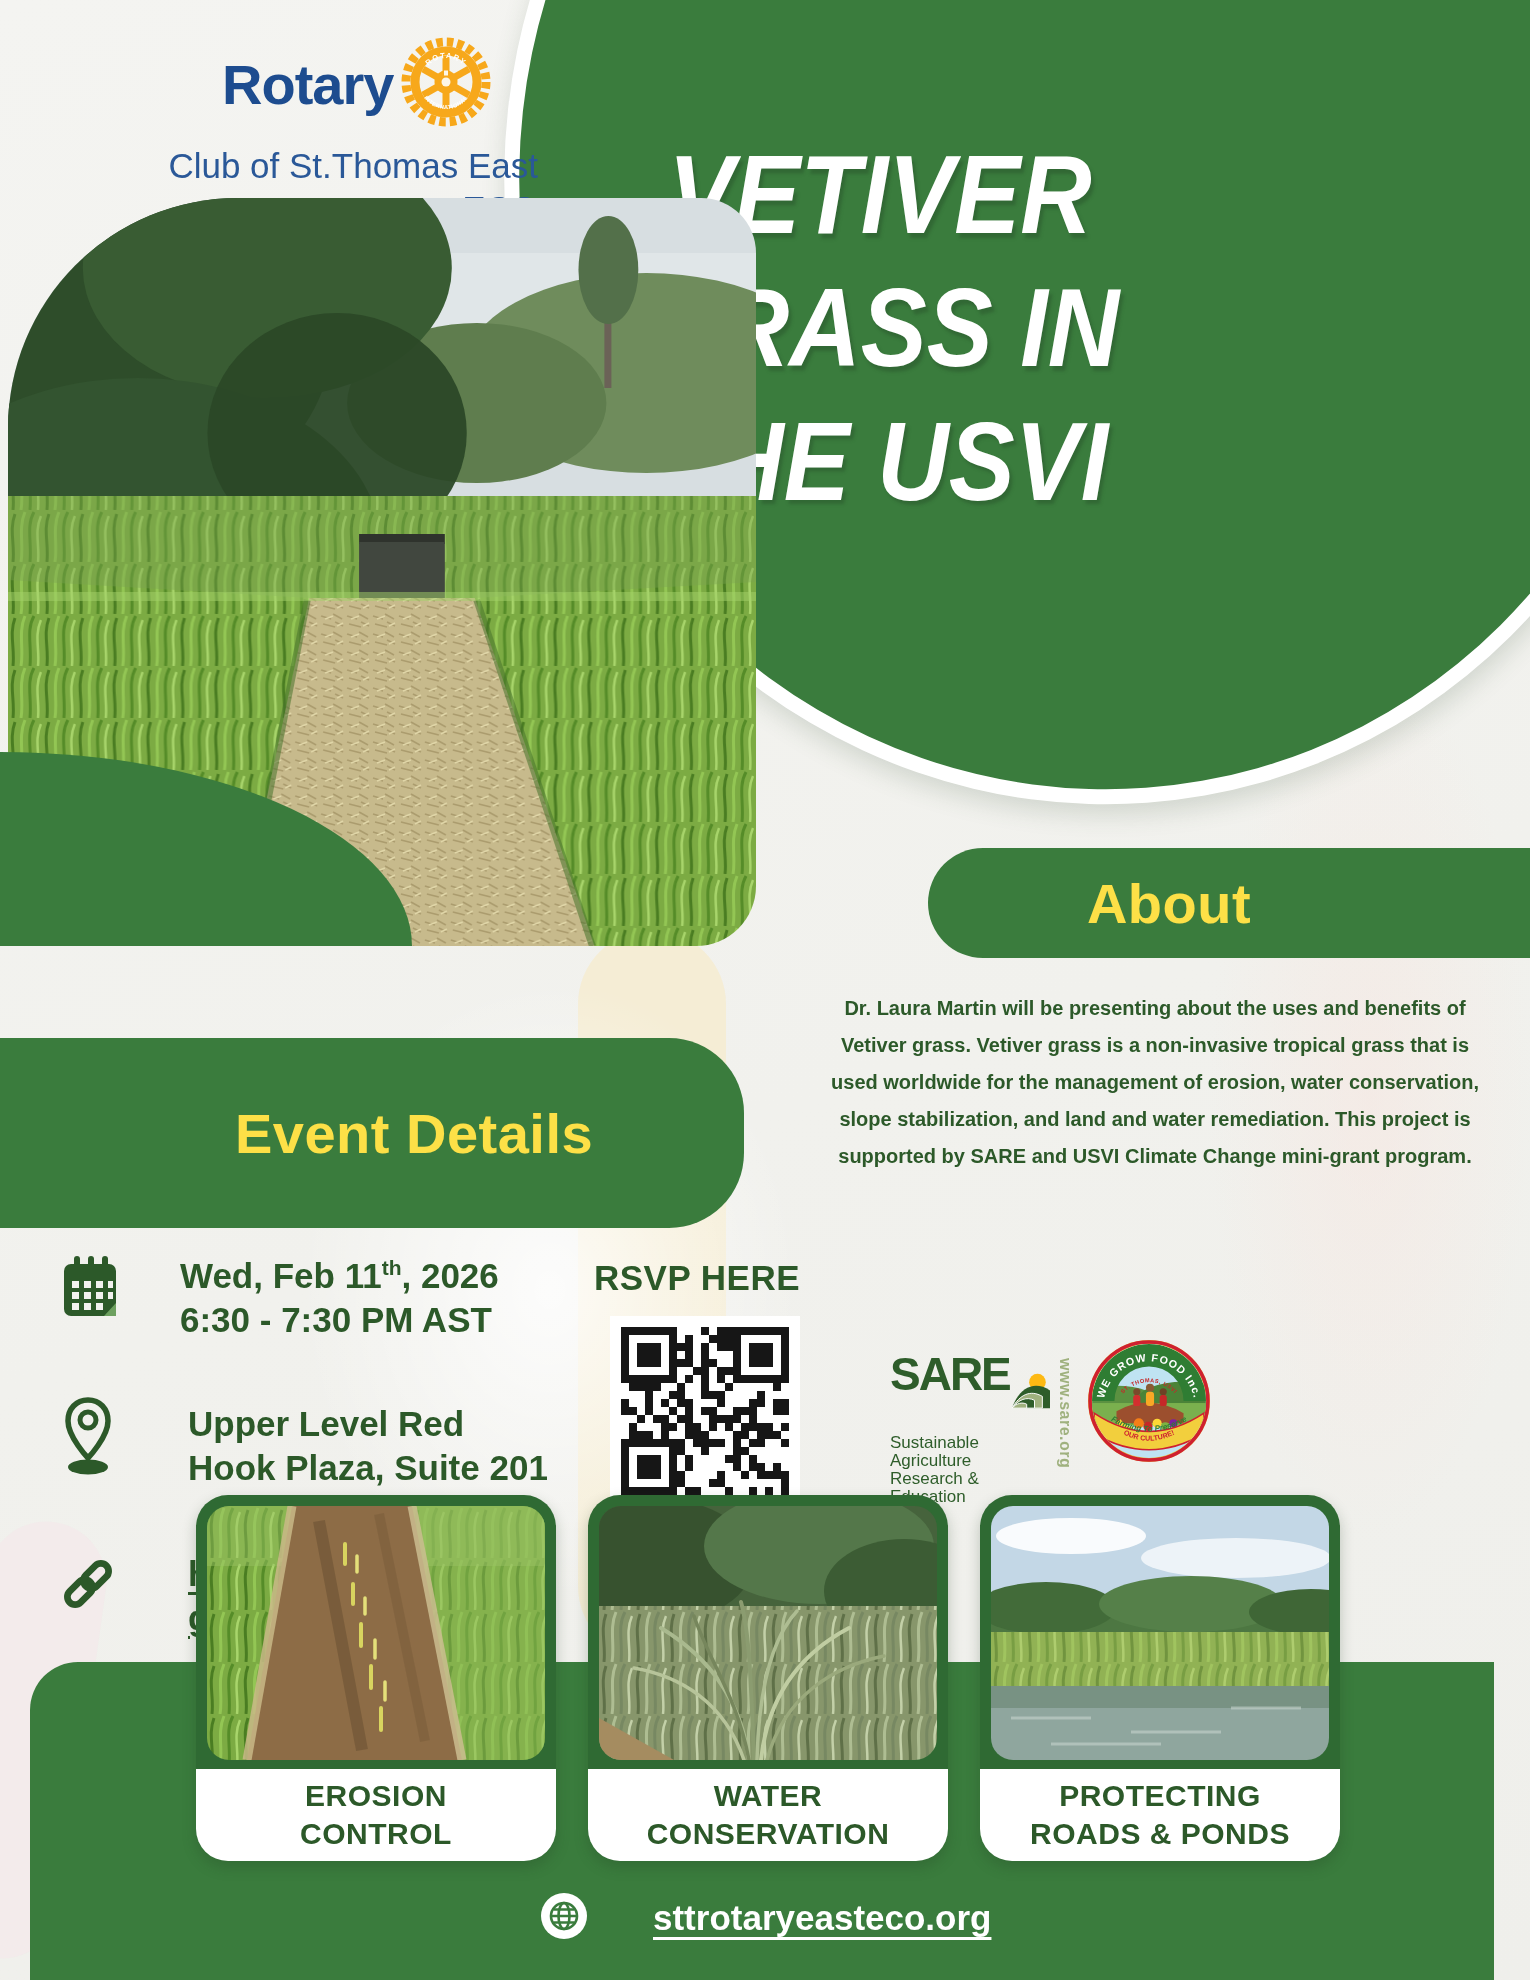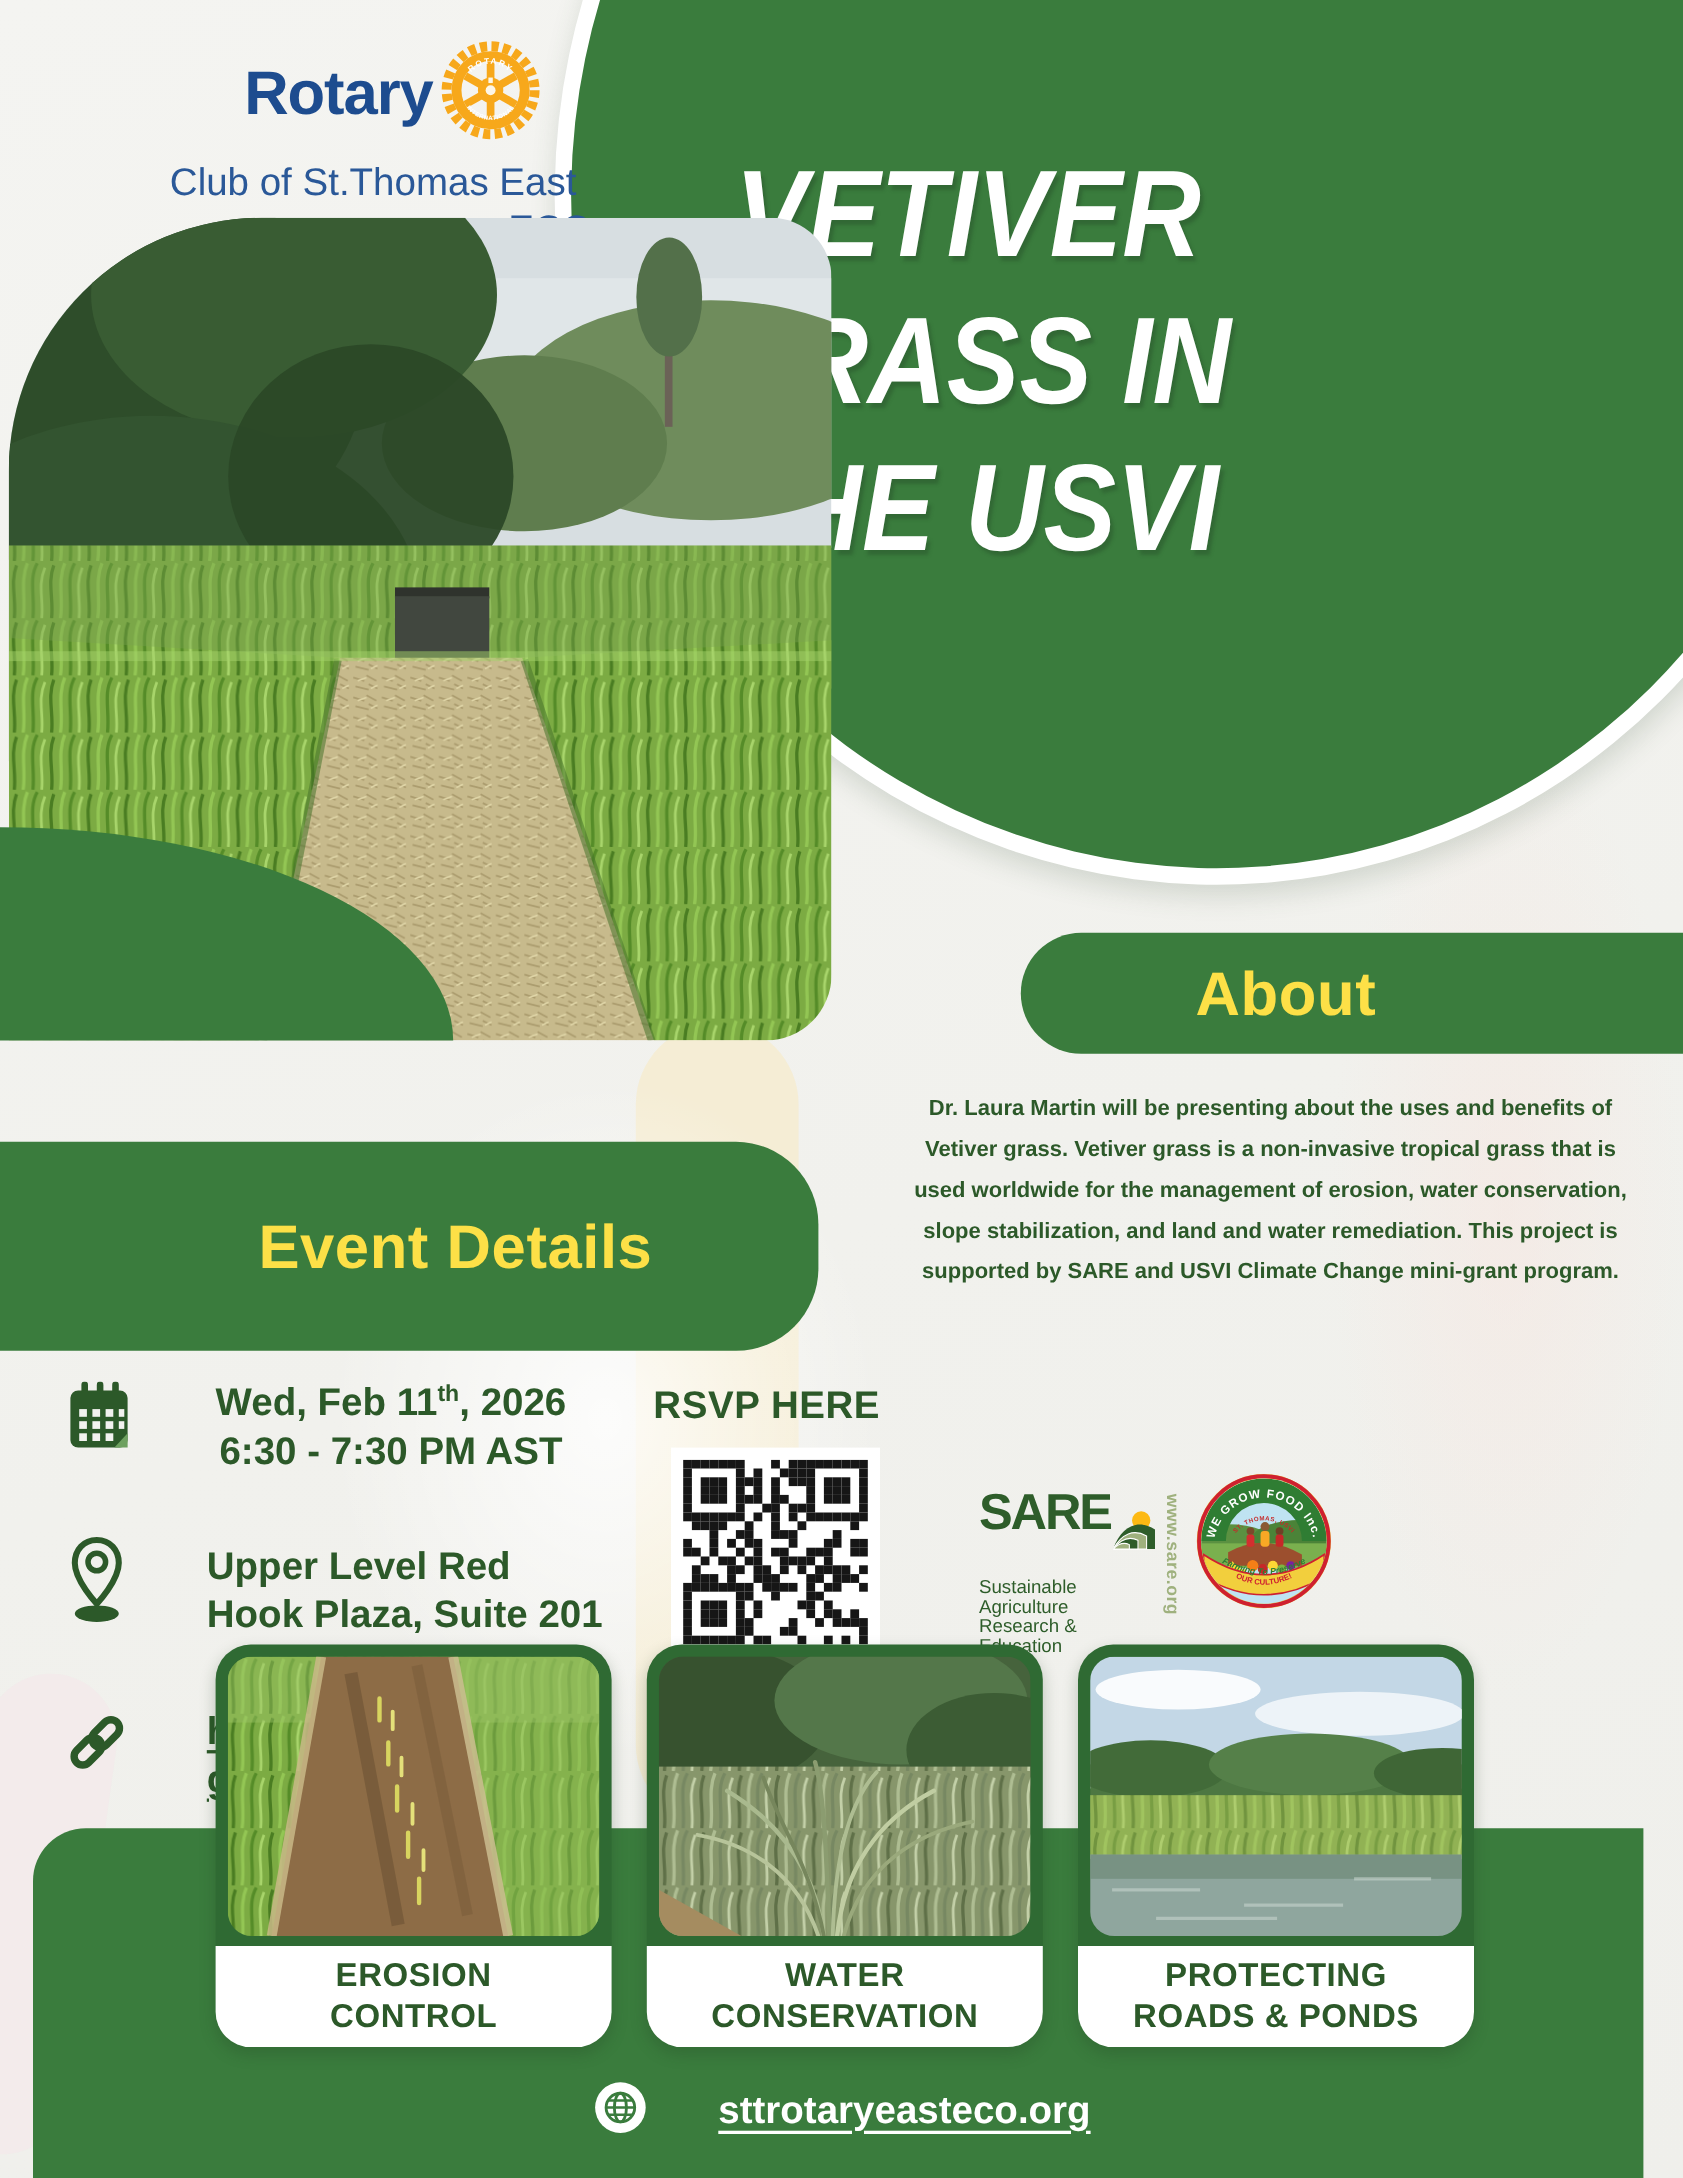--- a/index.html
+++ b/index.html
@@ -14,21 +14,21 @@
   .accent2 { left:1210px; top:660px; width:320px; height:880px;
              background:radial-gradient(closest-side, rgba(247,229,223,.5), rgba(247,229,223,0)); }
   .accent3 { left:-36px; top:1520px; width:120px; height:440px; border-radius:60px;
              background:rgba(245,229,233,.5); transform:rotate(8deg); }
   .accent4 { left:300px; top:980px; width:500px; height:620px;
              background:radial-gradient(closest-side, rgba(255,255,255,.8), rgba(255,255,255,0)); }
 
   
   .brand-name { left:222px; top:52px; font-size:56px; font-weight:700; color:#1d4c8f; letter-spacing:-1px; }
   .brand-wheel { left:398px; top:34px; width:96px; height:96px; }
-  .brand-club { left:36px; top:146px; width:488px; text-align:right; font-size:35px; color:#2a5898; }
+  .brand-club { left:50px; top:146px; width:488px; text-align:right; font-size:35px; color:#2a5898; }
   .brand-eco  { left:50px; top:189px; width:488px; text-align:right; font-size:35px; color:#2a5898; }
 
   
   .blob { left:505px; top:-430px; width:1185px; height:1235px; border-radius:50%;
           background:#3a7c3d; border:15px solid #ffffff; transform:rotate(-10deg);
           box-shadow:0 10px 24px rgba(60,90,60,.18); }
   .title-wrap { left:590px; top:128px; width:580px; text-align:center; color:#fff;
                 font-size:99px; line-height:118px; font-weight:700; font-style:italic;
                 letter-spacing:0; transform:scaleY(1.13); transform-origin:top center;
                 text-shadow:3px 4px 3px rgba(35,70,38,.35); white-space:nowrap; }
@@ -41,21 +41,21 @@
            border-top-right-radius:100% 100%; }
 
   
   .event-band { left:0; top:1038px; width:744px; height:190px; background:#3a7c3d;
                 border-radius:0 75px 75px 0; display:flex; align-items:center; justify-content:center;
                 padding-left:84px; }
   .band-text { color:#fde047; font-size:56px; font-weight:700; letter-spacing:.5px; }
   .detail-text { color:#2c5929; font-size:35px; font-weight:700; line-height:44px; }
   .detail-text sup { font-size:21px; }
   .row-cal-icon  { left:62px;  top:1256px; }
-  .row-cal-text  { left:196px; top:1246px;text-align:center; }
+  .row-cal-text  { left:180px; top:1246px; }
   .row-pin-icon  { left:64px;  top:1396px; }
   .row-pin-text  { left:188px; top:1402px; }
   .row-link-icon { left:60px;  top:1556px; }
   .row-link-text { left:188px; top:1552px; }
   .link-line { text-decoration:underline; text-decoration-thickness:2.5px; text-underline-offset:6px; }
 
   
   .rsvp-head { left:592px; top:1258px; width:210px; text-align:center;
                color:#2c5929; font-size:35px; font-weight:700; letter-spacing:.5px; }
   .qr-box { left:610px; top:1316px; width:190px; height:190px; background:#ffffff; padding:11px; }

